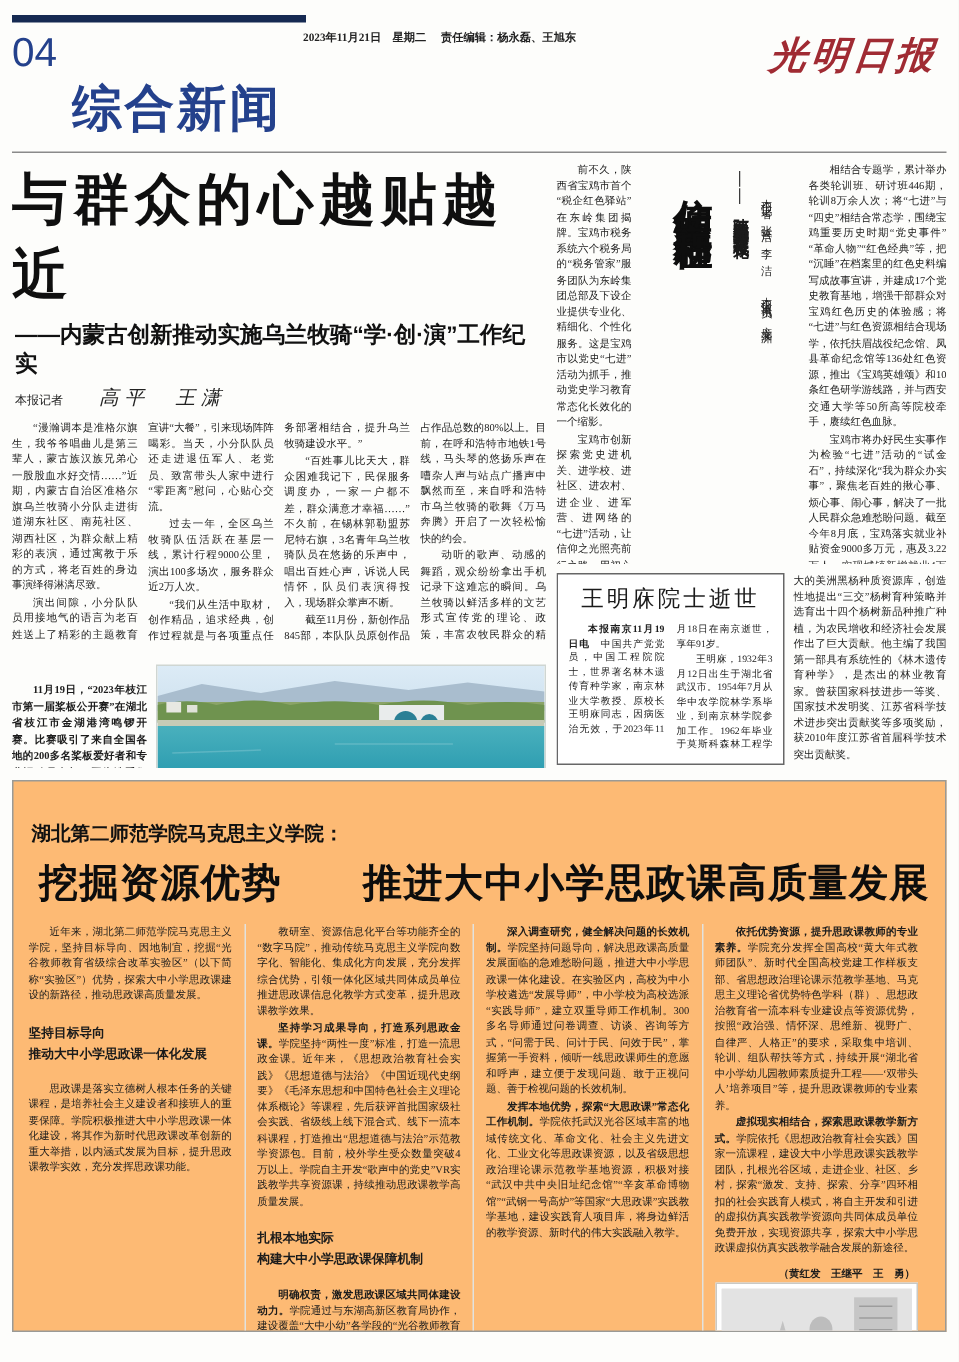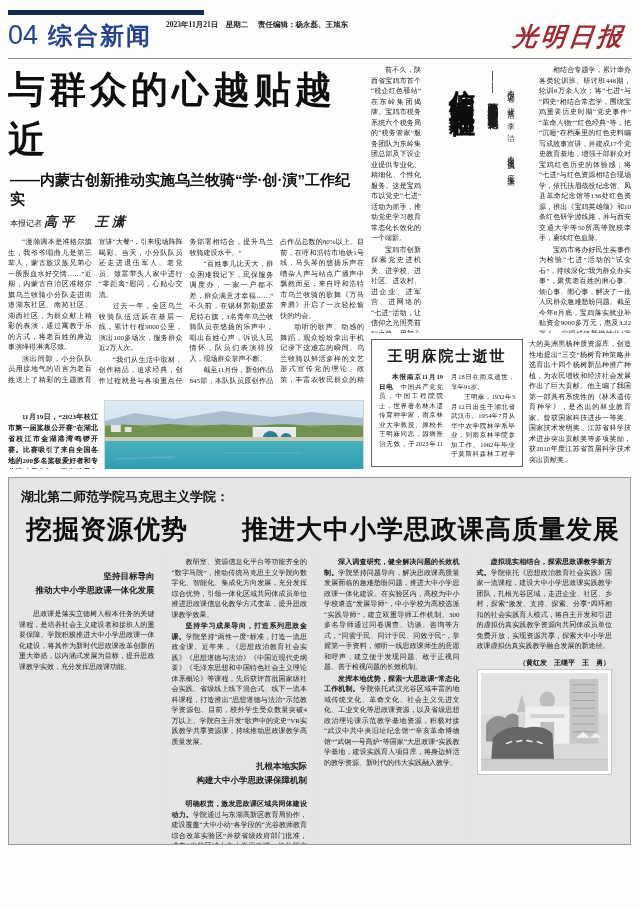--- a/index.html
+++ b/index.html
@@ -5,63 +5,63 @@
   * { margin:0; padding:0; box-sizing:border-box; }
   html,body { width:639px; height:908px; background:#f6f6f3; }
   body { font-family:"Liberation Serif", serif; color:#1b1b1b; overflow:hidden; }
   .page { width:639px; height:908px; background:#fdfdfb; padding:10px 8px 6px; position:relative; }
 
   
   .masthead { position:relative; border-bottom:1.5px solid #8a8a8a; padding-bottom:6px; }
   .mh-bar { width:196px; height:5px; background:#162a52; margin-bottom:5px; }
   .mh-row { display:flex; align-items:flex-start; gap:10px; }
   .pgnum { font-family:"Liberation Sans",sans-serif; font-size:27px; color:#24418c; font-weight:400; }
-  .section { font-family:"Liberation Sans",sans-serif; font-size:24px; color:#24418c; font-weight:900; letter-spacing:2px; }
+  .section { font-family:"Liberation Sans",sans-serif; font-size:33px; color:#24418c; font-weight:900; letter-spacing:2px;margin-top:30px; }
   .dateline { font-size:7.5px; color:#222; font-weight:700; margin-left:4px; }
   .paper-logo { position:absolute; right:6px; top:10px; color:#a02b33; font-size:25px; font-weight:700; font-style:italic; letter-spacing:3px; font-family:"Liberation Serif",serif; transform:skewX(-6deg); }
 
   
   .top-region { display:flex; gap:7px; margin-top:6px; height:404px; }
   .lead-article { width:356px; overflow:hidden; }
   .lead-headline { font-family:"Liberation Sans",sans-serif; font-size:37px; font-weight:900; letter-spacing:4px; color:#0f0f0f; }
   .lead-subhead { font-family:"Liberation Sans",sans-serif; font-size:15px; font-weight:700; margin:6px 0 4px 2px; color:#111; }
   .lead-byline { font-size:8px; margin:4px 0 6px 2px; color:#222; }
-  .lead-byline .names { font-size:13px; font-style:italic; font-weight:700; letter-spacing:4px; margin-left:0; }
+  .lead-byline .names { font-size:13px; font-style:italic; font-weight:400; letter-spacing:4px; margin-left:22px; }
   .cols4 { column-count:4; column-gap:7px; height:158px; font-size:7px; line-height:10.5px; text-align:justify; overflow:hidden; }
   p.body-p { text-indent:2em; margin-bottom:1px; }
   p.body-p b { font-weight:700; }
   .photo-row { display:flex; gap:6px; margin-top:5px; height:146px; }
   .caption-col { width:90px; font-size:7px; line-height:11px; font-weight:600; text-align:justify; padding-top:12px; overflow:hidden; }
   .lead-photo { flex:1; height:146px; border:1px solid #cfd6d2; }
   .lead-photo svg { width:100%; height:100%; display:block; }
 
   
   .right-region { flex:1; display:flex; flex-direction:column; overflow:hidden; }
   .rt-top { display:flex; gap:6px; height:268px; }
   .rt-col1 { width:50px; font-size:7px; line-height:10.5px; text-align:justify; overflow:hidden; }
   .vt-block { width:106px; display:flex; justify-content:center; gap:6px; padding-top:4px; }
   .vt-title { writing-mode:vertical-rl; font-size:26px; font-weight:900; letter-spacing:3px; font-family:"Liberation Serif",serif; color:#0e0e0e; }
   .vt-kicker { writing-mode:vertical-rl; font-size:10.5px; font-weight:700; letter-spacing:1px; padding-top:2px; }
   .vt-byline { writing-mode:vertical-rl; font-size:7.5px; letter-spacing:2px; padding-top:14px; color:#222; }
   .rt-col2 { flex:1; font-size:7px; line-height:10.5px; text-align:justify; overflow:hidden; }
   .rt-bottom { display:flex; gap:6px; margin-top:6px; height:128px; }
   .obit-box { width:152px; border:1px solid #666; padding:5px 7px; overflow:hidden; background:#fff; }
-  .obit-title { text-align:center; font-size:15px; font-weight:700; letter-spacing:2px; margin:2px 0 6px; }
+  .obit-title { text-align:center; font-size:15px; font-weight:400; letter-spacing:2px; margin:2px 0 6px; }
   .obit-cols { column-count:2; column-gap:8px; font-size:6.5px; line-height:9.5px; text-align:justify; height:92px; overflow:hidden; }
   .obit-cont { flex:1; font-size:7px; line-height:10.5px; text-align:justify; overflow:hidden; }
 
   
-  .bottom-box { margin-top:8px; border:1px solid #9a9a96; padding:8px 10px 8px; height:368px; background:#e5e5e5; overflow:hidden; }
+  .bottom-box { margin-top:8px; border:1px solid #9a9a96; padding:24px 10px 8px; height:368px; background:#fdba74; overflow:hidden; }
   .bk { font-family:"Liberation Sans",sans-serif; font-size:13px; font-weight:900; color:#111; margin:2px 0 6px 2px; }
   .bh { text-align:right; font-size:26px; font-weight:900; letter-spacing:1px; font-family:"Liberation Serif",serif; color:#0d0d0d; margin-bottom:10px; }
   .bcols { display:flex; }
   .bcol { flex:1; font-size:7px; line-height:10.5px; text-align:justify; overflow:hidden; height:332px; padding:0 8px; }
   .bcol:first-child { padding-left:0; }
   .bcol + .bcol { border-left:1px solid #e2e2de; }
-  .bsub { text-align:right; font-weight:900; font-size:8.5px; line-height:14px; margin:12px 0; }
+  .bsub { text-align:left; font-weight:900; font-size:8.5px; line-height:14px; margin:12px 0; }
   .attr-line { text-align:right; font-weight:700; margin:6px 2px 6px 0; text-indent:0; }
   .bottom-photo { width:100%; height:106px; border:1px solid #c9c9c5; background:#fff; padding:3px; }
   .bottom-photo svg { width:100%; height:100%; display:block; }
 </style>
 </head>
 <body>
 
 <div class="page">
 
   <div class="masthead">
@@ -209,20 +209,21 @@
       </div>
     </div>
   </div>
 
   <div class="bottom-box">
     <div class="bk">湖北第二师范学院马克思主义学院：</div>
     <div class="bh">挖掘资源优势　　推进大中小学思政课高质量发展</div>
     <div class="bcols">
 
       <div class="bcol">
+        <p class="body-p">近年来，湖北第二师范学院马克思主义学院，坚持目标导向、因地制宜，挖掘“光谷教师教育省级综合改革实验区”（以下简称“实验区”）优势，探索大中小学思政课建设的新路径，推动思政课高质量发展。</p>
         <div class="bsub">
           <div>坚持目标导向</div>
           <div>推动大中小学思政课一体化发展</div>
         </div>
         <p class="body-p">思政课是落实立德树人根本任务的关键课程，是培养社会主义建设者和接班人的重要保障。学院积极推进大中小学思政课一体化建设，将其作为新时代思政课改革创新的重大举措，以内涵式发展为目标，提升思政课教学实效，充分发挥思政课功能。</p>
       </div>
 
       <div class="bcol">
         <p class="body-p">教研室、资源信息化平台等功能齐全的“数字马院”，推动传统马克思主义学院向数字化、智能化、集成化方向发展，充分发挥综合优势，引领一体化区域共同体成员单位推进思政课信息化教学方式变革，提升思政课教学效果。</p>
         <p class="body-p"><b>坚持学习成果导向，打造系列思政金课。</b><span>学院坚持“两性一度”标准，打造一流思政金课。近年来，《思想政治教育社会实践》《思想道德与法治》《中国近现代史纲要》《毛泽东思想和中国特色社会主义理论体系概论》等课程，先后获评首批国家级社会实践、省级线上线下混合式、线下一流本科课程，打造推出“思想道德与法治”示范教学资源包。目前，校外学生受众数量突破4万以上。学院自主开发“歌声中的党史”VR实践教学共享资源课，持续推动思政课教学高质量发展。</span></p>
@@ -232,20 +233,21 @@
         </div>
         <p class="body-p"><b>明确权责，激发思政课区域共同体建设动力。</b><span>学院通过与东湖高新区教育局协作，建设覆盖“大中小幼”各学段的“光谷教师教育综合改革实验区”并获省级政府部门批准，成立“光谷区域大中小学思政课一体化研究与实践中心”，通过发布《联席会议工作规程》等10余项规范性文件，明确各学校、主管部门、教研机构以及广大思政课教师的权责边界，建立健全思政课一体化技能竞赛、成果推荐、目标管理、绩效奖惩、督导检查等制度与工作方案，为区域共同体建设提供制度保障。</span></p>
       </div>
 
       <div class="bcol">
         <p class="body-p"><b>深入调查研究，健全解决问题的长效机制。</b><span>学院坚持问题导向，解决思政课高质量发展面临的急难愁盼问题，推进大中小学思政课一体化建设。在实验区内，高校为中小学校遴选“发展导师”，中小学校为高校选派“实践导师”，建立双重导师工作机制。300多名导师通过问卷调查、访谈、咨询等方式，“问需于民、问计于民、问效于民”，掌握第一手资料，倾听一线思政课师生的意愿和呼声，建立便于发现问题、敢于正视问题、善于检视问题的长效机制。</span></p>
         <p class="body-p"><b>发挥本地优势，探索“大思政课”常态化工作机制。</b><span>学院依托武汉光谷区域丰富的地域传统文化、革命文化、社会主义先进文化、工业文化等思政课资源，以及省级思想政治理论课示范教学基地资源，积极对接“武汉中共中央旧址纪念馆”“辛亥革命博物馆”“武钢一号高炉”等国家“大思政课”实践教学基地，建设实践育人项目库，将身边鲜活的教学资源、新时代的伟大实践融入教学。</span></p>
       </div>
 
       <div class="bcol">
+        <p class="body-p"><b>依托优势资源，提升思政课教师的专业素养。</b><span>学院充分发挥全国高校“黄大年式教师团队”、新时代全国高校党建工作样板支部、省思想政治理论课示范教学基地、马克思主义理论省优势特色学科（群）、思想政治教育省一流本科专业建设点等资源优势，按照“政治强、情怀深、思维新、视野广、自律严、人格正”的要求，采取集中培训、轮训、组队帮扶等方式，持续开展“湖北省中小学幼儿园教师素质提升工程——‘双带头人’培养项目”等，提升思政课教师的专业素养。</span></p>
         <p class="body-p"><b>虚拟现实相结合，探索思政课教学新方式。</b><span>学院依托《思想政治教育社会实践》国家一流课程，建设大中小学思政课实践教学团队，扎根光谷区域，走进企业、社区、乡村，探索“激发、支持、探索、分享”四环相扣的社会实践育人模式，将自主开发和引进的虚拟仿真实践教学资源向共同体成员单位免费开放，实现资源共享，探索大中小学思政课虚拟仿真实践教学融合发展的新途径。</span></p>
         <p class="body-p attr-line">（黄红发　王继平　王　勇）</p>
         <div class="bottom-photo">
           <svg viewBox="0 0 150 100" preserveAspectRatio="none">
             <rect x="0" y="0" width="150" height="100" fill="#dadada"></rect>
             <rect x="0" y="0" width="150" height="42" fill="#e3e3e3"></rect>
             <rect x="104" y="6" width="34" height="66" fill="#c6c6c6"></rect>
             <g stroke="#9d9d9d" stroke-width="1">
                 <line x1="108" y1="12" x2="134" y2="12"></line>
                 <line x1="108" y1="20" x2="134" y2="20"></line>

